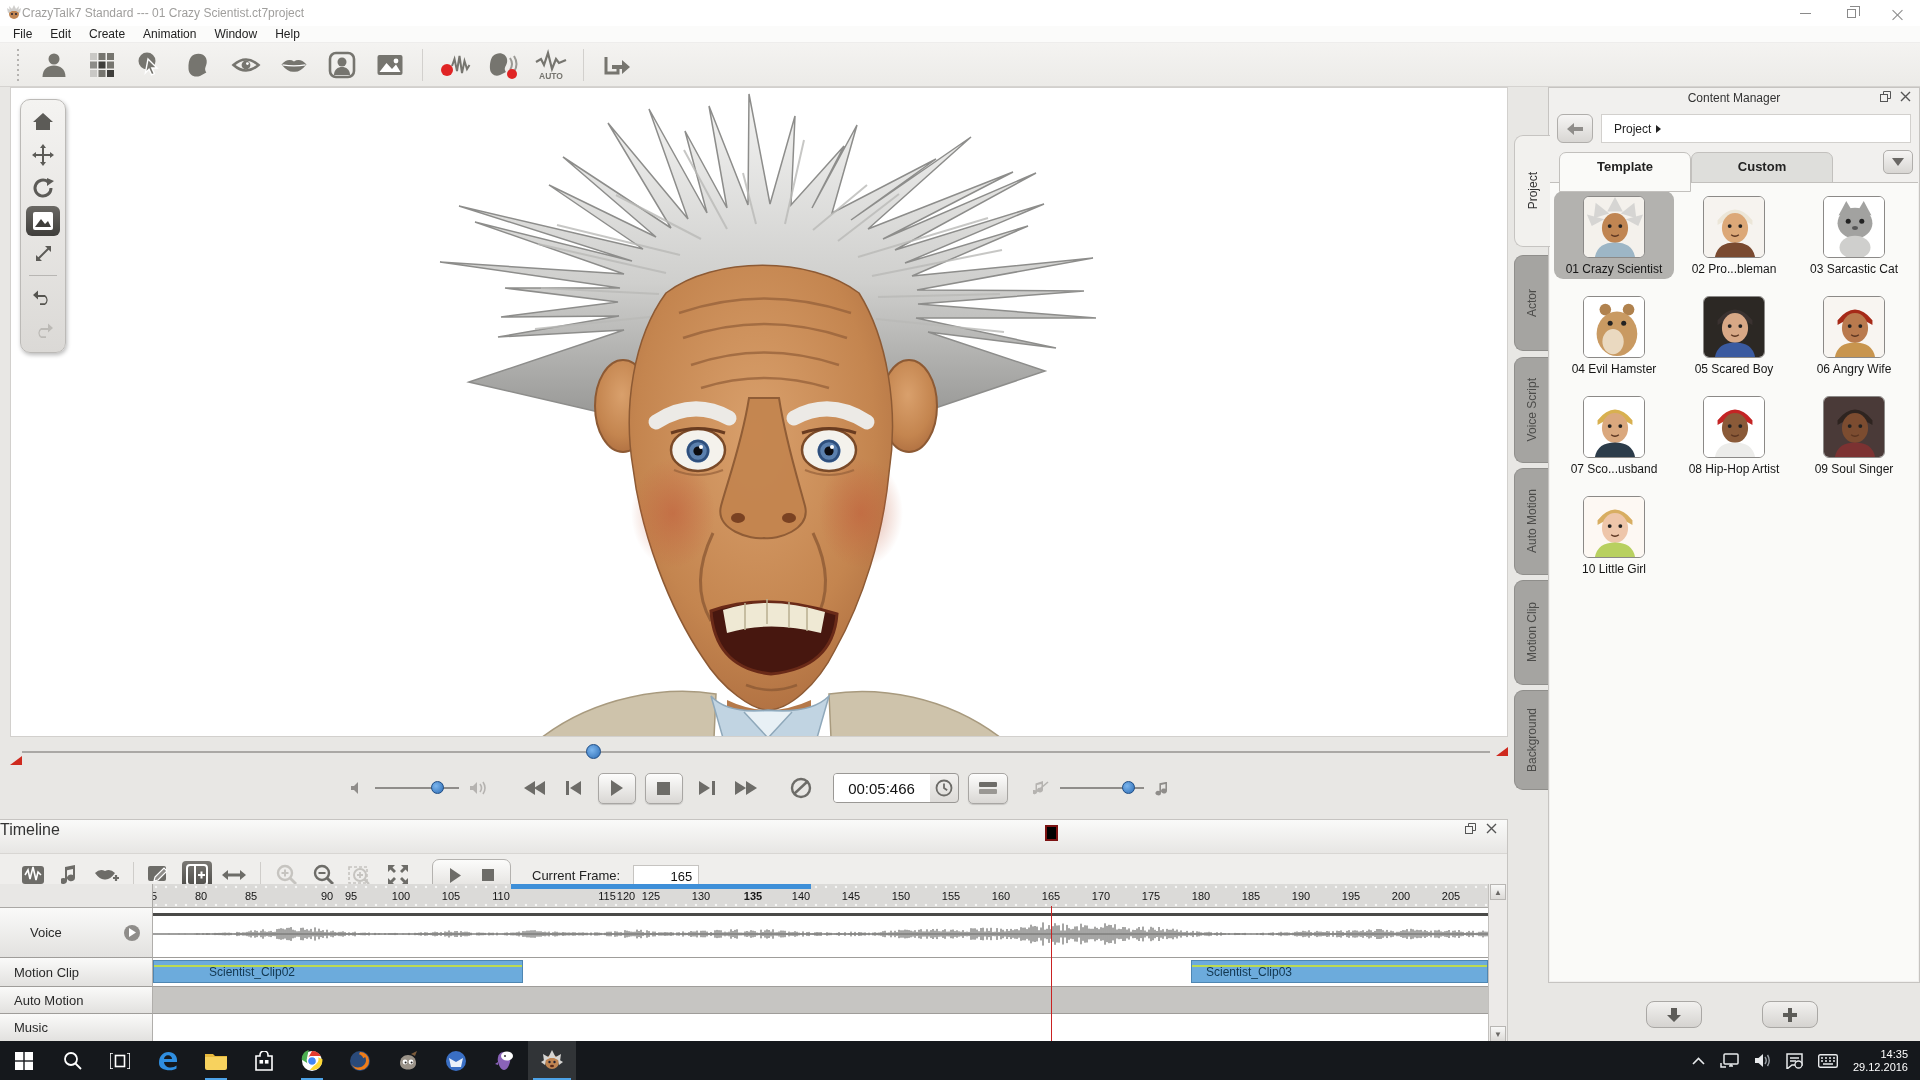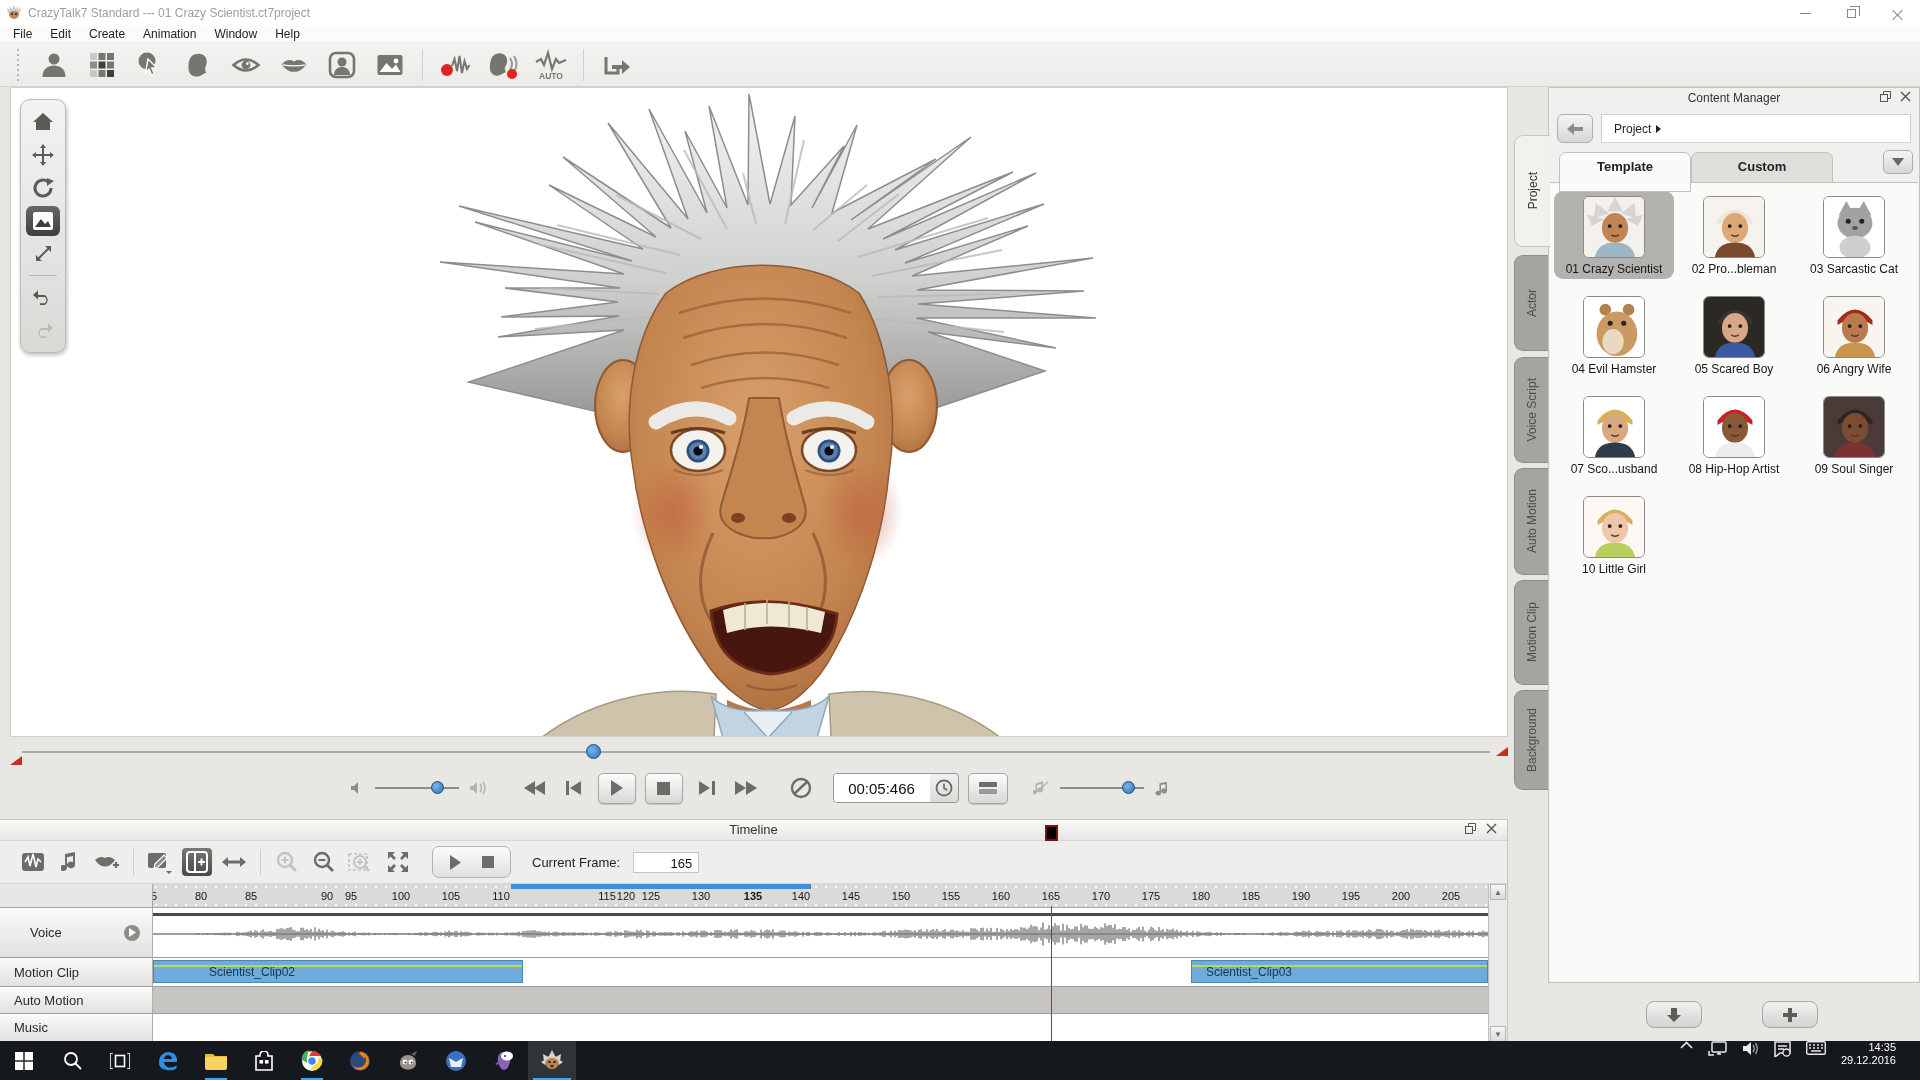--- a/index.html
+++ b/index.html
@@ -1,21 +1,21 @@
 <!DOCTYPE html>
 <html><head>
 <meta charset="utf-8">
 <style>
   html,body{margin:0;padding:0;background:#555;}
   *{box-sizing:border-box;font-family:"Liberation Sans","DejaVu Sans",sans-serif;}
   #screen{position:relative;width:1920px;height:1080px;background:#e8e7e4;overflow:hidden;}
 
   
   .titlebar{position:absolute;top:0;left:0;right:0;height:26px;background:#ffffff;display:flex;align-items:center;padding-left:6px;}
-  .title-text{font-size:12px;color:#9f9e9c;margin-left:6px;}
+  .title-text{font-size:12px;color:#9f9e9c;margin-left:0;}
   .win-controls{margin-left:auto;display:flex;height:26px;}
   .wc{width:46px;display:flex;align-items:center;justify-content:center;color:#8a8a8a;}
   .wc .bar{width:11px;height:1px;background:#8a8a8a;}
   .wc .boxr{width:9px;height:9px;border:1px solid #8a8a8a;position:relative;}
   .wc .boxr:before{content:"";position:absolute;left:2px;top:-4px;width:9px;height:9px;border:1px solid #8a8a8a;border-left:none;border-bottom:none;}
   .wc .x1{position:relative;width:11px;height:11px;}
   .wc .x1:before,.wc .x1:after{content:"";position:absolute;left:5px;top:0;width:1px;height:14px;background:#8a8a8a;}
   .wc .x1:before{transform:rotate(45deg);} .wc .x1:after{transform:rotate(-45deg);}
   .menubar{position:absolute;top:26px;left:0;right:0;height:17px;background:#fbfbfa;display:flex;align-items:center;padding-left:4px;border-bottom:1px solid #eeedec;}
   .menu-item{font-size:12px;color:#222;padding:0 9px;}
@@ -44,21 +44,21 @@
   .slider{position:relative;width:84px;height:16px;}
   .slider .line{position:absolute;left:0;right:0;top:7px;height:2px;background:#8f8d8a;}
   .slider .knob{position:absolute;top:1px;width:13px;height:13px;border-radius:50%;background:radial-gradient(circle at 4px 4px,#7cb6ee,#2d6cb4);border:1px solid #1d4c84;}
   .timecode-wrap{display:flex;align-items:center;height:30px;border:1px solid #9a9895;border-radius:4px;background:linear-gradient(#f2f1ef,#dddbd8);overflow:hidden;margin-left:8px;}
   .timecode{width:96px;height:28px;background:#fff;border:none;text-align:center;font-size:15px;color:#111;font-family:"Liberation Sans",sans-serif;}
   .clockbtn{width:28px;display:flex;align-items:center;justify-content:center;height:100%;}
   .redtri{position:absolute;}
 
   
   #timeline{position:absolute;left:0;top:732px;width:1508px;height:223px;background:#efeeec;border-top:1px solid #c6c4c1;border-right:1px solid #c6c4c1;}
-  .tl-title{position:relative;height:21px;background:linear-gradient(#fafaf9,#e7e6e4);border-bottom:1px solid #d8d6d3;text-align:center;font-size:13px;color:#333;line-height:20px;}
+  .tl-title{position:relative;height:34px;background:linear-gradient(#fafaf9,#e7e6e4);border-bottom:1px solid #d8d6d3;font-size:16px;color:#333;line-height:20px;}
   .tl-wicons{position:absolute;right:10px;top:3px;display:flex;gap:10px;}
   .tl-toolbar{height:43px;display:flex;align-items:center;padding-left:18px;gap:7px;border-bottom:1px solid #d8d6d3;}
   .tlbtn{width:30px;height:28px;display:flex;align-items:center;justify-content:center;border-radius:4px;}
   .tlbtn.selected{background:linear-gradient(#7a7874,#4a4946);}
   .tlsep{width:1px;height:26px;background:#cfcdca;margin:0 4px;}
   .playstop{display:flex;align-items:center;gap:20px;margin-left:12px;border:1px solid #b4b2af;border-radius:7px;background:linear-gradient(#fcfcfb,#e2e0dd);padding:3px 16px;height:32px;}
   .cf-label{font-size:13px;color:#222;margin-left:14px;}
   .cf-field{width:66px;height:21px;background:#fff;border:1px solid #c6c4c1;font-size:13px;color:#111;text-align:right;padding-right:6px;line-height:21px;margin-left:6px;}
   .tl-ruler{position:absolute;top:64px;left:0;width:1488px;height:24px;}
   .ruler-head{position:absolute;left:0;top:0;bottom:0;width:153px;background:#e8e7e5;border-right:1px solid #aaa8a5;border-bottom:1px solid #aaa8a5;}
@@ -104,21 +104,21 @@
   .thumb-frame{width:62px;height:62px;border:1px solid #8b8987;border-radius:6px;overflow:hidden;background:#fff;}
   .thumb-label{font-size:12px;color:#161616;white-space:nowrap;}
   .cm-btn{position:absolute;width:56px;height:27px;border-radius:8px;border:1px solid #aaa8a5;background:linear-gradient(#f2f1ef,#d5d3d0);display:flex;align-items:center;justify-content:center;}
 
   
   #taskbar{position:absolute;left:0;right:0;bottom:0;height:39px;background:#15181c;display:flex;align-items:stretch;}
   .tb-app{width:48px;display:flex;align-items:center;justify-content:center;position:relative;}
   .tb-app.open:after{content:"";position:absolute;bottom:0;left:13px;right:13px;height:2px;background:#4da3e8;}
   .tb-app.active{background:rgba(255,255,255,.12);}
   .tb-app.active:after{left:5px;right:5px;}
-  .tb-tray{margin-left:auto;display:flex;gap:15px;padding-right:24px;}
+  .tb-tray{margin-left:auto;display:flex;align-items:center;gap:15px;padding-right:12px;}
   .clock{font-size:11px;color:#fff;text-align:right;line-height:13px;}
 </style>
 </head>
 <body>
 
 <div id="screen">
 
   <div class="titlebar">
     <svg class="ic" width="16" height="16" viewBox="0 0 16 16">
         <circle cx="8" cy="9" r="5" fill="#c08552"></circle>

